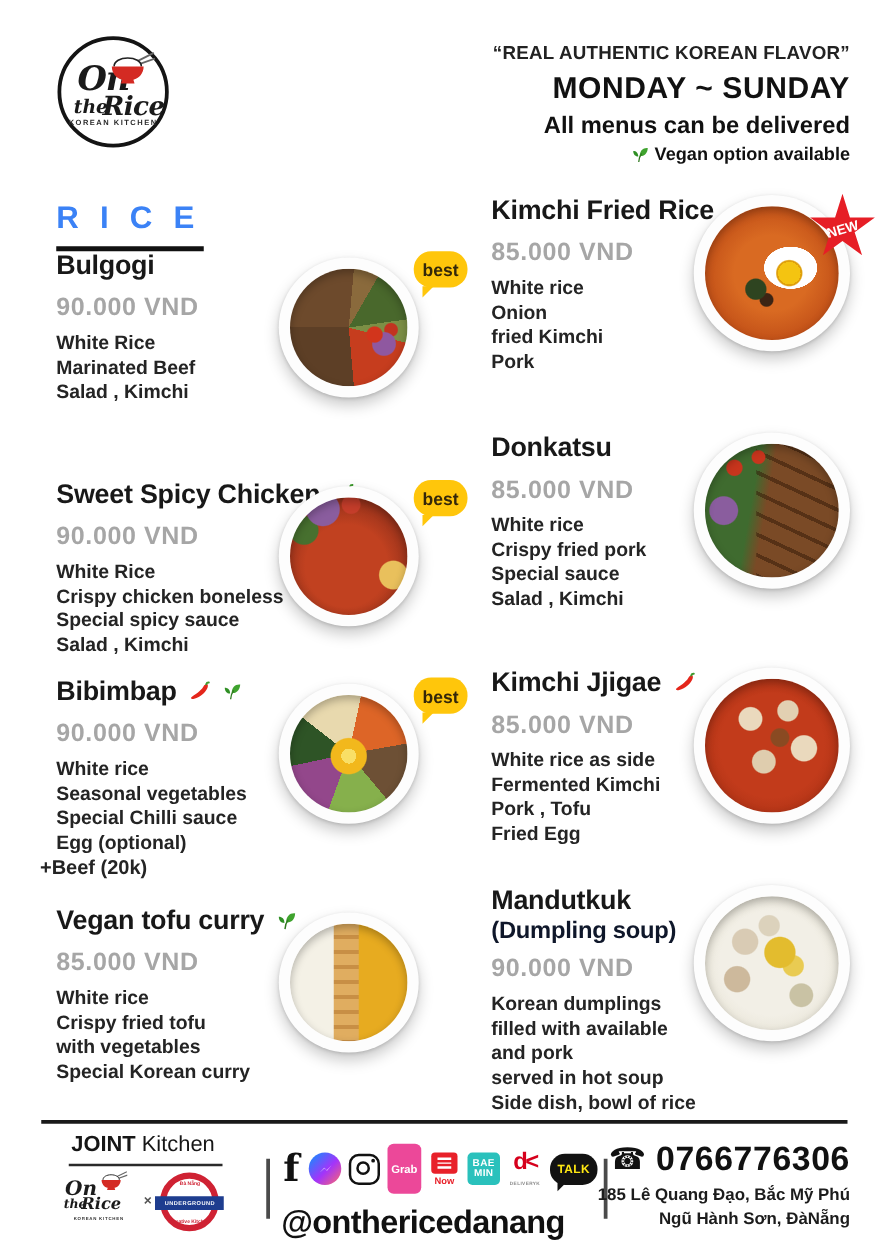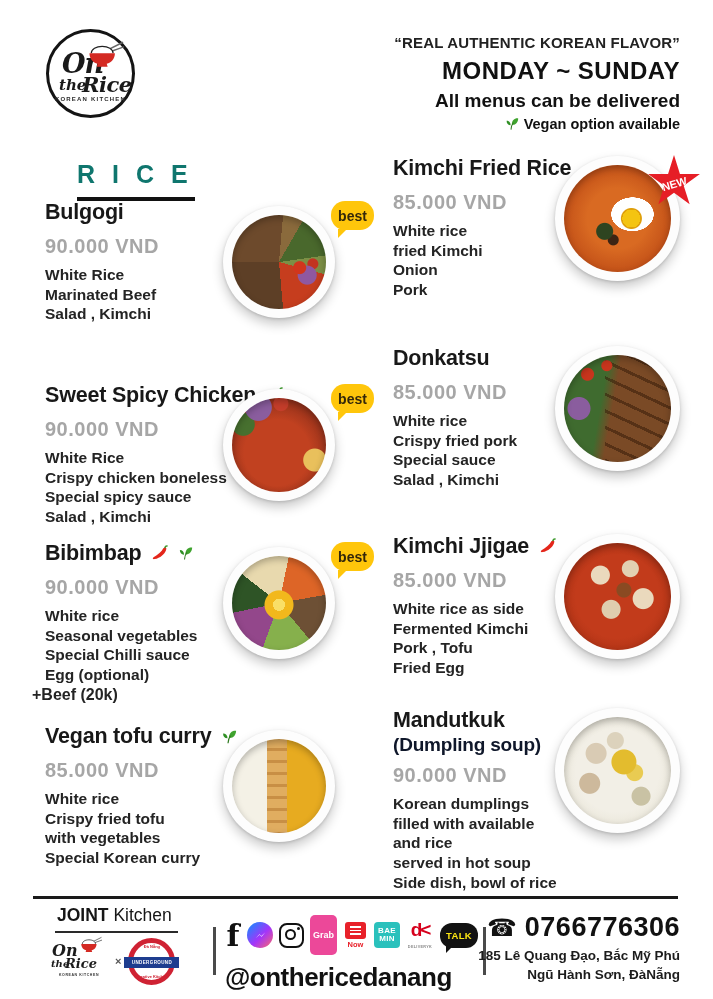--- a/index.html
+++ b/index.html
@@ -28,22 +28,22 @@
   .hdr { position:absolute; right:33px; top:34px; text-align:right; }
   .hdr-tagline { font-size:15px; font-weight:600; color:#222; letter-spacing:0.2px; }
   .hdr-days { font-size:24px; font-weight:800; color:#111; margin-top:6px; letter-spacing:0.5px;}
   .hdr-deliver { font-size:19px; font-weight:700; color:#111; margin-top:5px; }
   .hdr-vegan { font-size:14.5px; font-weight:700; color:#111; margin-top:4px;
     display:flex; justify-content:flex-end; align-items:center; gap:5px;}
 
   
   .section-label {
     position:absolute; left:45px; top:160px;
-    font-size:25px; font-weight:800; letter-spacing:5px; color:#0f766e;
-    border-bottom:4px solid #111; padding-bottom:8px; padding-right:2px;margin-left:32px;
+    font-size:25px; font-weight:800; letter-spacing:5px; color:#3b82f6;
+    border-bottom:4px solid #111; padding-bottom:8px; padding-right:2px;
   }
 
   
   .item { position:absolute; width:330px; height:175px; }
   .i0 { left:45px;  top:200px; }
   .i1 { left:45px;  top:383px; }
   .i2 { left:45px;  top:541px; }
   .i3 { left:45px;  top:724px; }
   .i4 { left:393px; top:156px; width:300px;}
   .i5 { left:393px; top:346px; width:300px;}
@@ -344,22 +344,22 @@
   </div>
 
   <div class="item col-r i4">
     <div class="txt">
       <div class="title-row">
           <span class="title">Kimchi Fried Rice</span>
         </div>
       <div class="price">85.000 VND</div>
       <div class="desc">
         <div>White rice</div>
+        <div>Onion</div>
         <div>fried Kimchi</div>
-        <div>Onion</div>
         <div>Pork</div>
       </div>
     </div>
     <div class="bowlwrap">
       <div class="bowl">
           <div class="food food-kfr"></div>
         </div>
       <div class="badge-new">
           <span>NEW</span>
         </div>
@@ -413,21 +413,21 @@
   <div class="item col-r i7">
     <div class="txt">
       <div class="title-row">
           <span class="title">Mandutkuk</span>
         </div>
       <div class="title2">(Dumpling soup)</div>
       <div class="price" style="margin-top:8px;">90.000 VND</div>
       <div class="desc">
         <div>Korean dumplings</div>
         <div>filled with available</div>
-        <div>and rice</div>
+        <div>and pork</div>
         <div>served in hot soup</div>
         <div>Side dish, bowl of rice</div>
       </div>
     </div>
     <div class="bowlwrap">
       <div class="bowl">
           <div class="food food-mandu"></div>
         </div>
     </div>
   </div>

